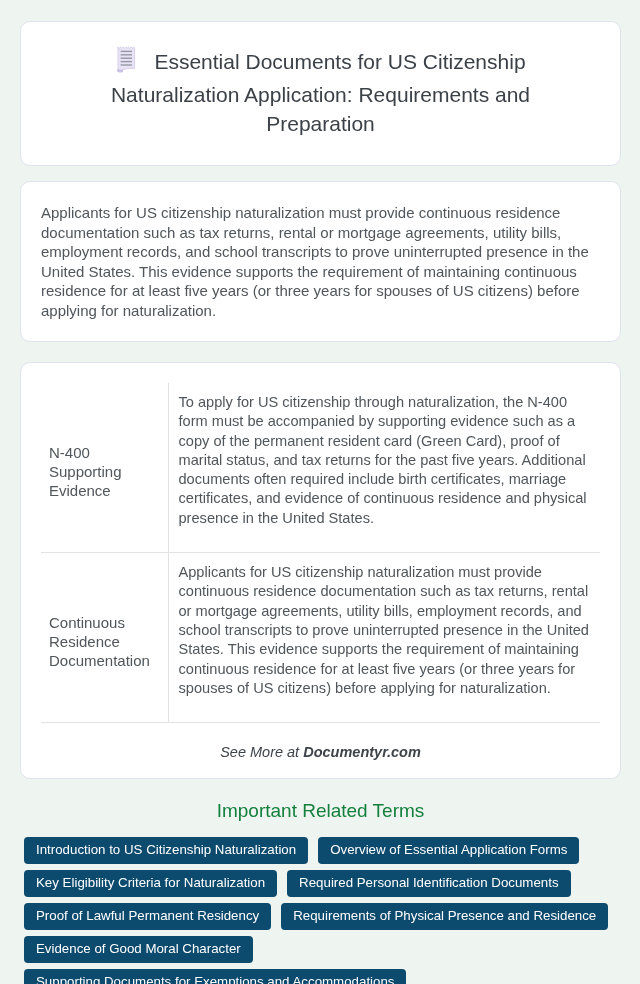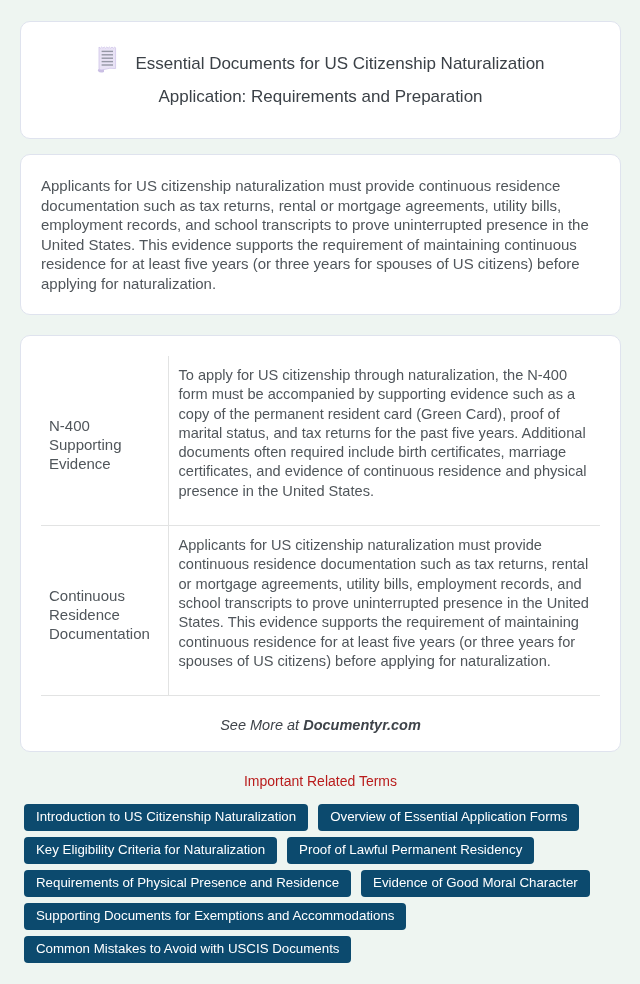--- a/index.html
+++ b/index.html
@@ -13,21 +13,21 @@
     overflow: hidden;
   }
   .card {
     background: #ffffff;
     border: 1px solid #dfe3ee;
     border-radius: 10px;
     width: 601px;
   }
   .title-card { padding: 24px 34px 27px 34px; margin-bottom: 15px; }
   .page-title {
-    font-size: 17px;
+    font-size: 21px;
     line-height: 29px;
     font-weight: 400;
     color: #3b4147;
     text-align: center;
   }
   .doc-icon { display: inline-block; vertical-align: -4px; margin-right: 17px; }
   .summary-card { padding: 21px 20px; margin-bottom: 20px; }
   .summary-text {
     font-size: 15px;
     line-height: 19.5px;
@@ -55,23 +55,23 @@
   .see-more {
     margin-top: 21px;
     text-align: center;
     font-style: italic;
     font-size: 14.5px;
     color: #3f444a;
   }
   .see-more .brand { font-weight: 700; cursor: pointer; margin-top: 16px; }
   .related-heading {
     text-align: center;
-    font-size: 14px;
+    font-size: 19px;
     font-weight: 500;
-    color: #b91c1c;
+    color: #15803d;
     margin: 21px 0 15px 0;
   }
   .pills {
     display: flex;
     flex-wrap: wrap;
     gap: 6px 10px;
     padding: 0 0 0 4px;
     width: 601px;
   }
   .pill {
@@ -121,19 +121,20 @@
     </table>
   <div class="see-more"><span>See More at </span><span class="brand">Documentyr.com</span></div>
 </div>
 
 <h2 class="related-heading">Important Related Terms</h2>
 
 <div class="pills">
   <span class="pill">Introduction to US Citizenship Naturalization</span>
   <span class="pill">Overview of Essential Application Forms</span>
   <span class="pill">Key Eligibility Criteria for Naturalization</span>
+  <span class="pill">Required Personal Identification Documents</span>
   <span class="pill">Proof of Lawful Permanent Residency</span>
   <span class="pill">Requirements of Physical Presence and Residence</span>
   <span class="pill">Evidence of Good Moral Character</span>
   <span class="pill">Supporting Documents for Exemptions and Accommodations</span>
   <span class="pill">Common Mistakes to Avoid with USCIS Documents</span>
 
 </div>
 
 </body></html>

